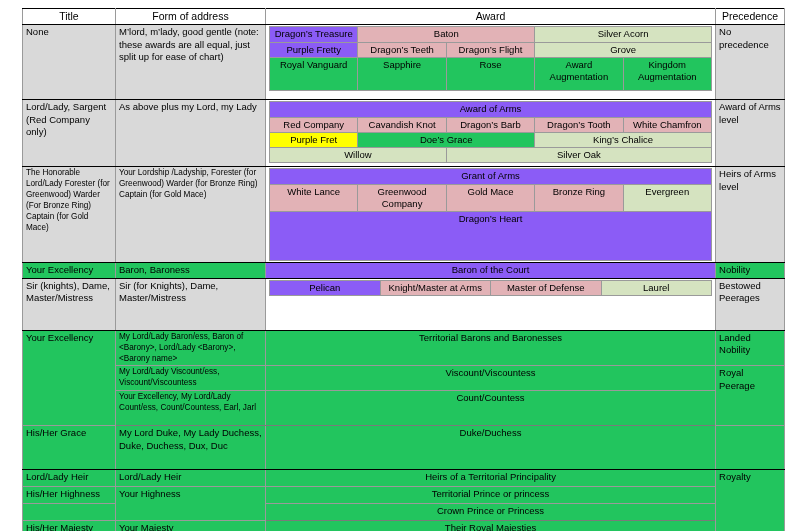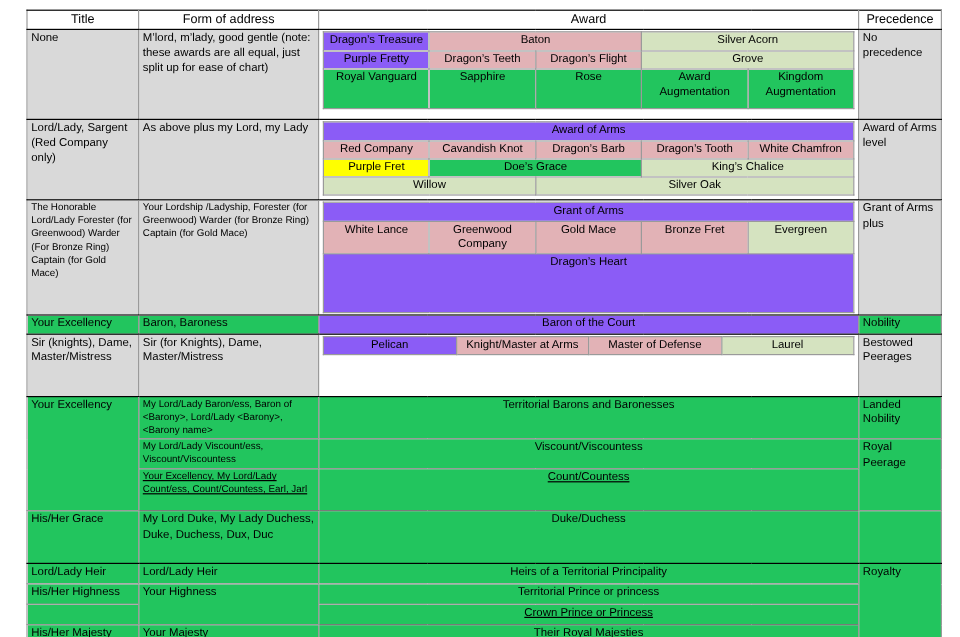--- a/index.html
+++ b/index.html
@@ -71,21 +71,21 @@
   .ylw2  { background: #ffff00; }
   .pink  { background: #e2b2b6; }
   .green { background: #d5e3c0; }
   .white { background: #22c55e; }
 
   .lpad { text-align: left; padding-left: 4px; margin-left: 35px; }
   .ctr  { text-align: center; }
 
   .thickbottom { border-bottom: 1.6px solid #000 !important; }
   .thicktop { border-top: 1.6px solid #000 !important; }
-  .medbottom { border-bottom: 1.1px solid #7a7a7a !important; text-decoration: underline; }
+  .medbottom { border-bottom: 1.1px solid #7a7a7a !important; }
 
   .small { font-size: 8.2px; line-height: 1.32; }
   .sp { text-decoration-style: wavy; text-decoration-color: #e03030; text-underline-offset: 1px; }
 </style>
 </head>
 <body>
 
 <div id="page">
 
   <table class="chart">
@@ -196,30 +196,30 @@
                 <col style="width:20%">
               </colgroup>
           <tbody>
                 <tr>
             <td class="ylw" colspan="5">Grant of Arms</td>
           </tr>
           <tr>
             <td class="pink">White Lance</td>
             <td class="pink">Greenwood Company</td>
             <td class="pink">Gold Mace</td>
-            <td class="pink">Bronze Fret</td>
+            <td class="pink">Bronze Ring</td>
             <td class="green">Evergreen</td>
           </tr>
           <tr>
             <td class="ylw" colspan="5" style="height:46px">Dragon’s Heart</td>
           </tr>
         </tbody>
             </table>
       </td>
-      <td class="gray lpad thickbottom">Grant of Arms plus</td>
+      <td class="gray lpad thickbottom">Heirs of Arms level</td>
     </tr>
 
     <tr>
       <td class="white lpad thickbottom" style="height:13px">Your Excellency</td>
       <td class="white lpad thickbottom">Baron, Baroness</td>
       <td class="ylw ctr thickbottom" colspan="5">Baron of the Court</td>
       <td class="white lpad thickbottom">Nobility</td>
     </tr>
 
     <tr>

